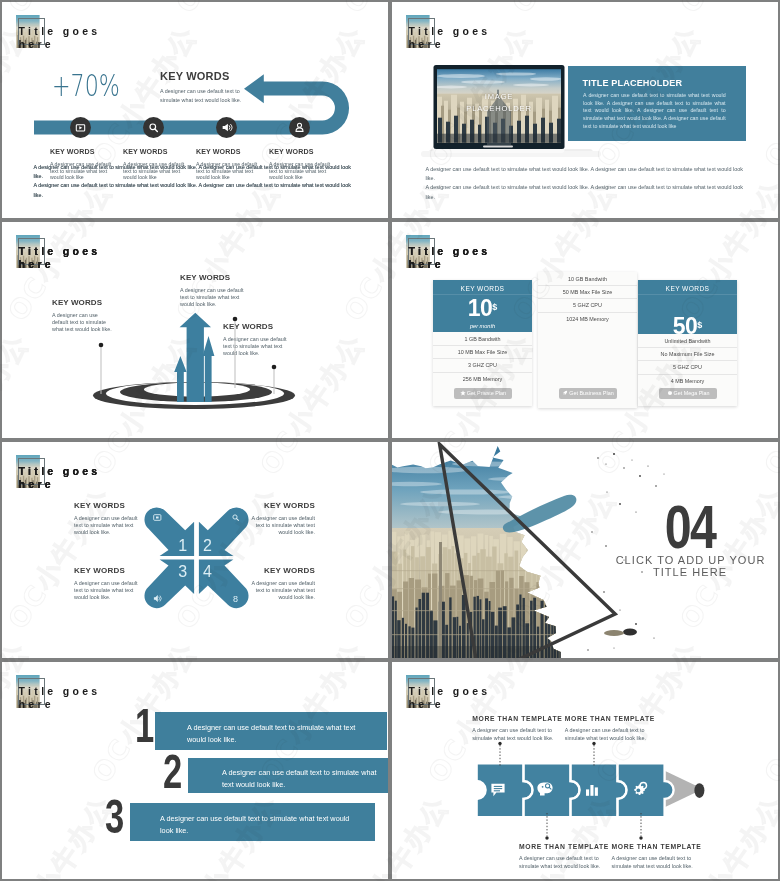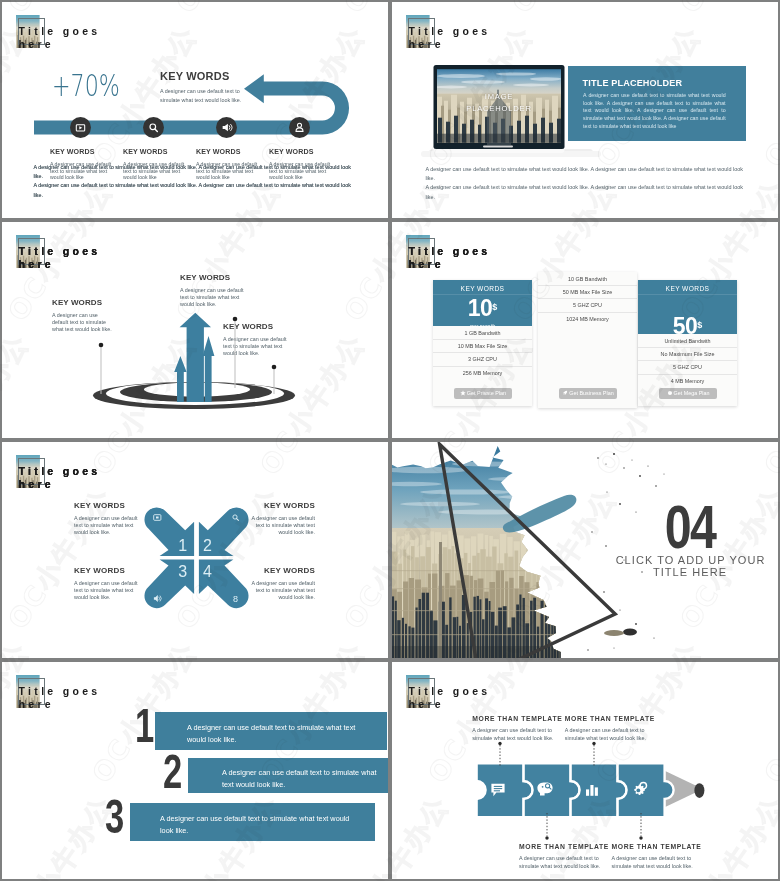--- a/index.html
+++ b/index.html
@@ -1424,21 +1424,21 @@
             <rect x="0" y="13.4" width="24.2" height="0.7"></rect>
         </g>
         </svg>
       </div>
       <div class="frame"></div>
       <div class="t1">Title goes</div>
       <div class="t2">here</div>
     </div>
 
     <div class="price-card" style="left:41px;top:58px;width:99px;height:126px;">
-      <div class="price-head" style="height:46px;">
+      <div class="price-head" style="height:52px;">
         <div style="padding-top:5px;font-size:6.6px;letter-spacing:.4px;">KEY WORDS</div>
         <div style="margin-top:3px;">
           <span style="font-size:23px;font-weight:bold;letter-spacing:-.6px;">10</span><span style="font-size:9px;font-weight:bold;vertical-align:6px;">$</span>
         </div>
         <div style="font-size:5.6px;font-style:italic;margin-top:1px;">per month</div>
       </div>
       <div style="padding-top:1px;">
         <div class="price-feat" style="font-size:5.4px;padding:3.1px 0;">1 GB Bandwith</div>
         <div class="price-feat" style="font-size:5.4px;padding:3.1px 0;">10 MB Max File Size</div>
         <div class="price-feat" style="font-size:5.4px;padding:3.1px 0;">3 GHZ CPU</div>

